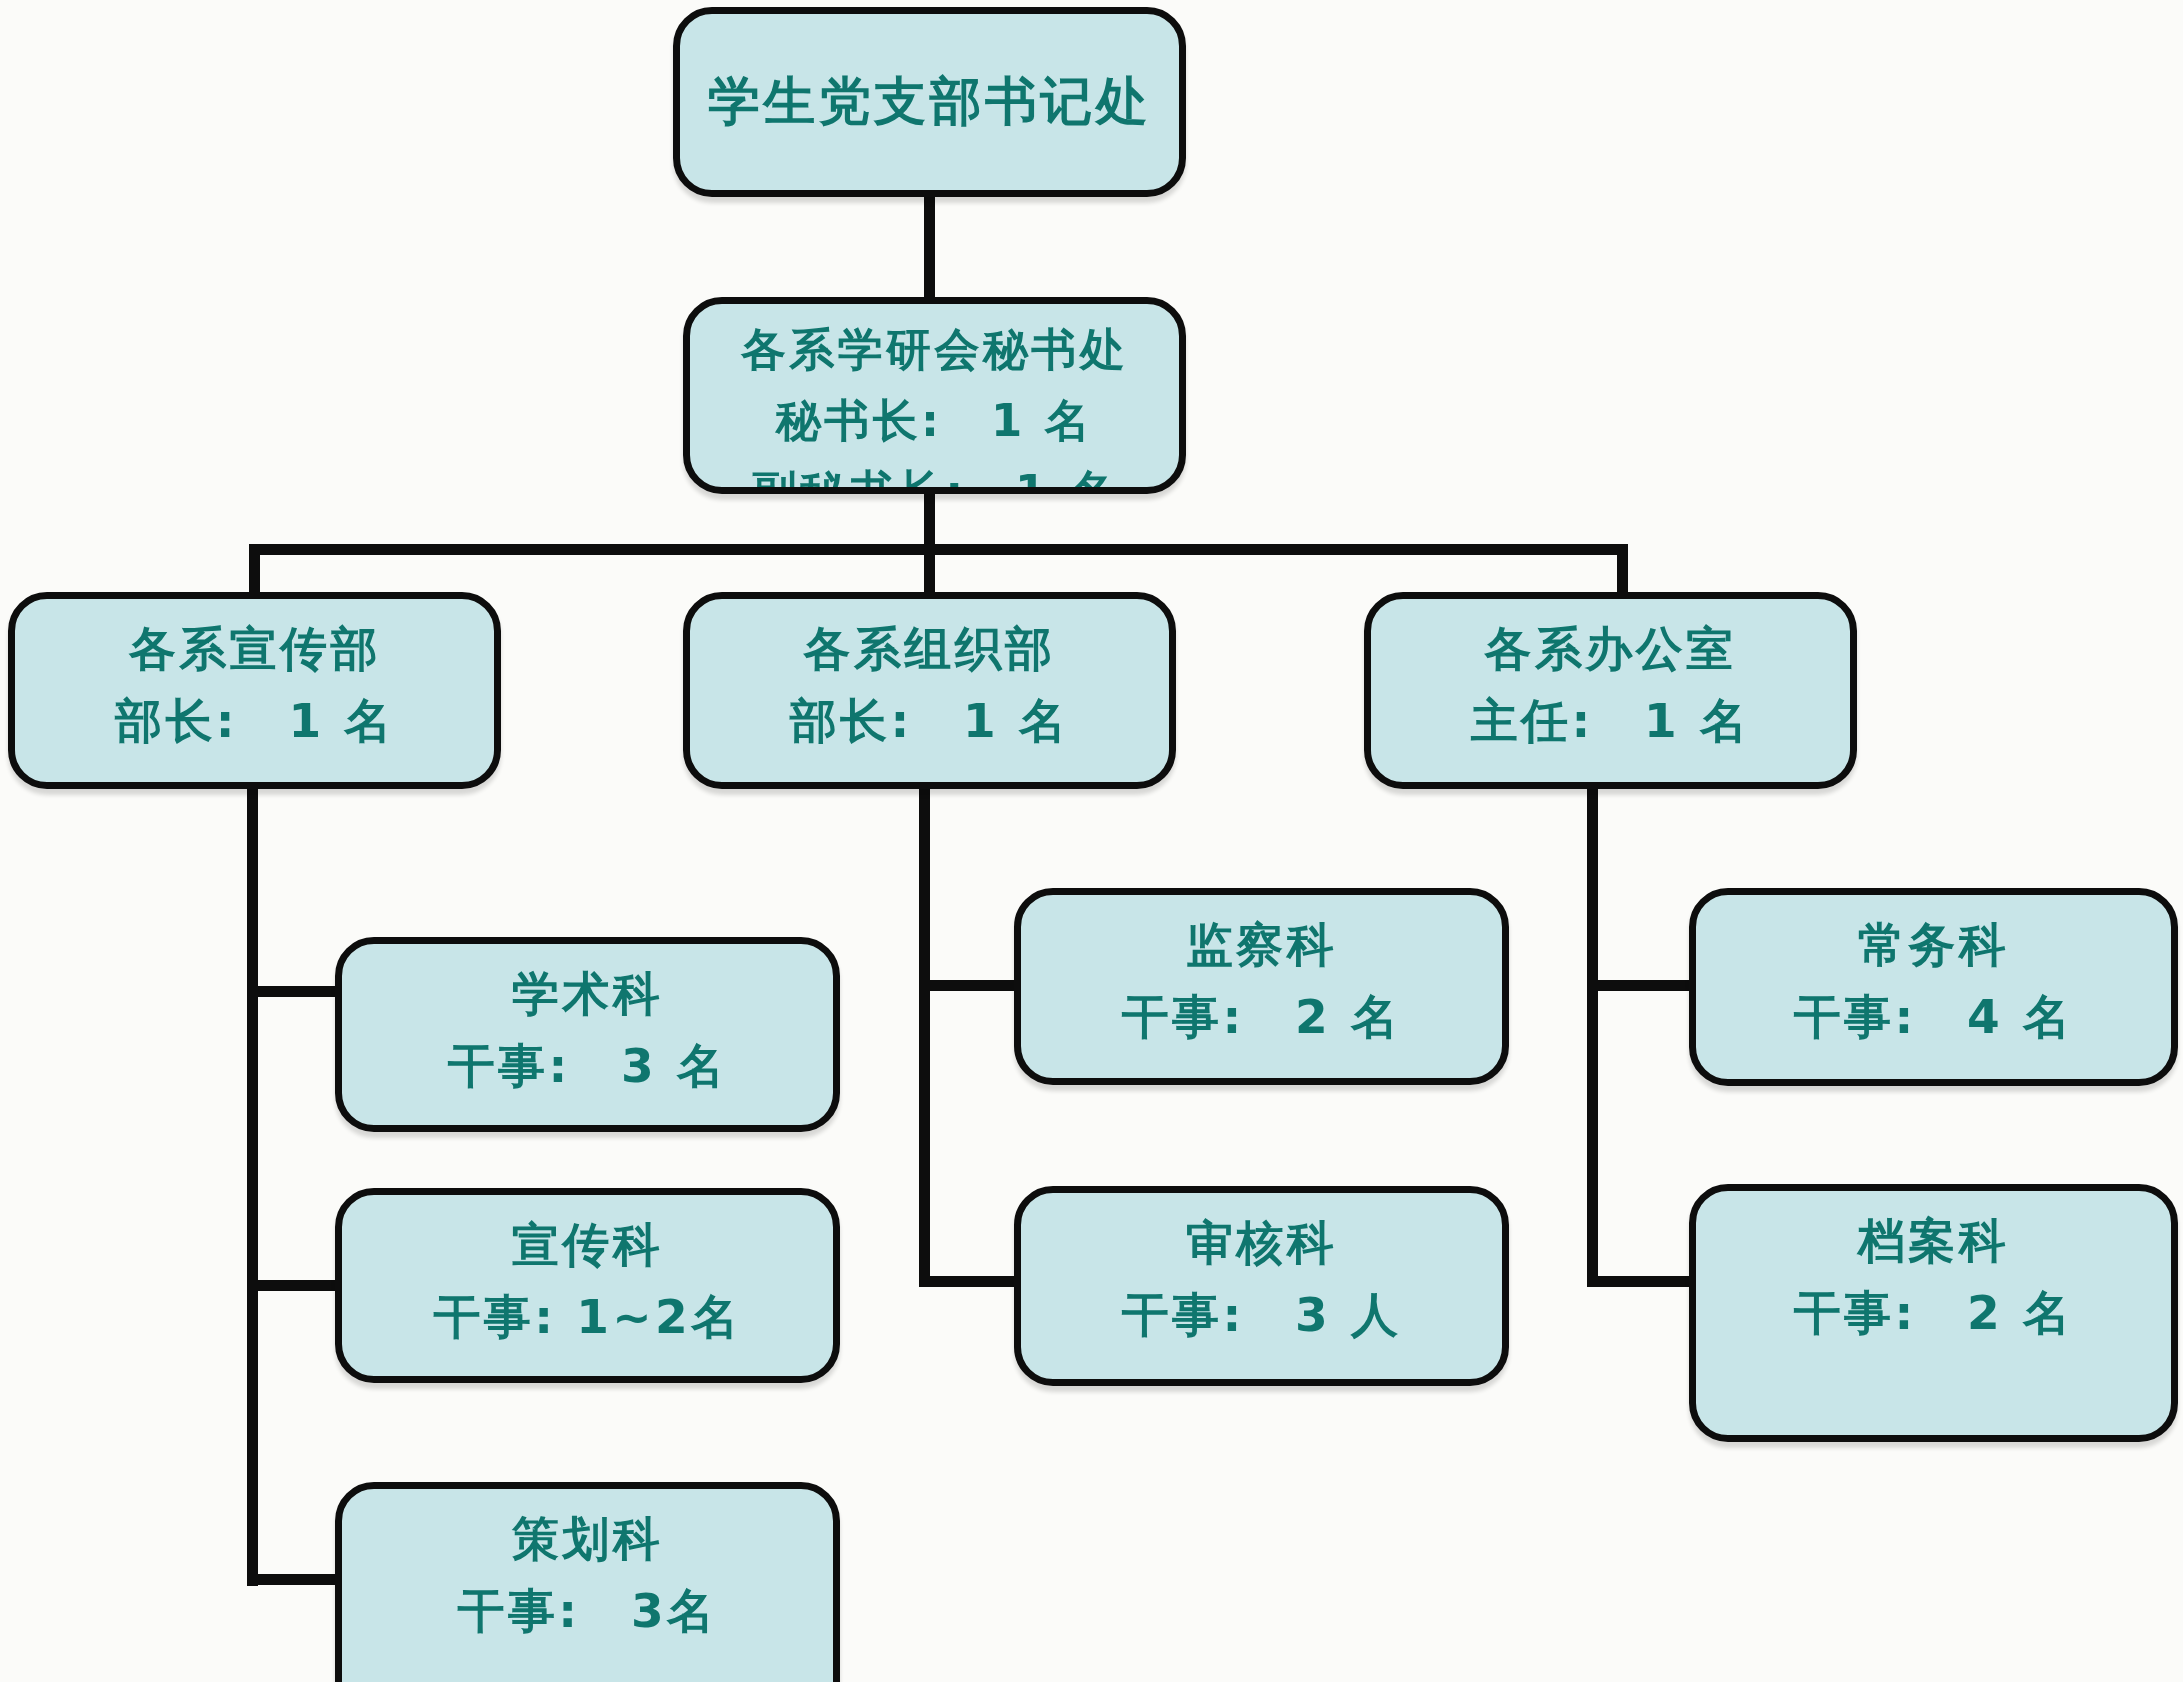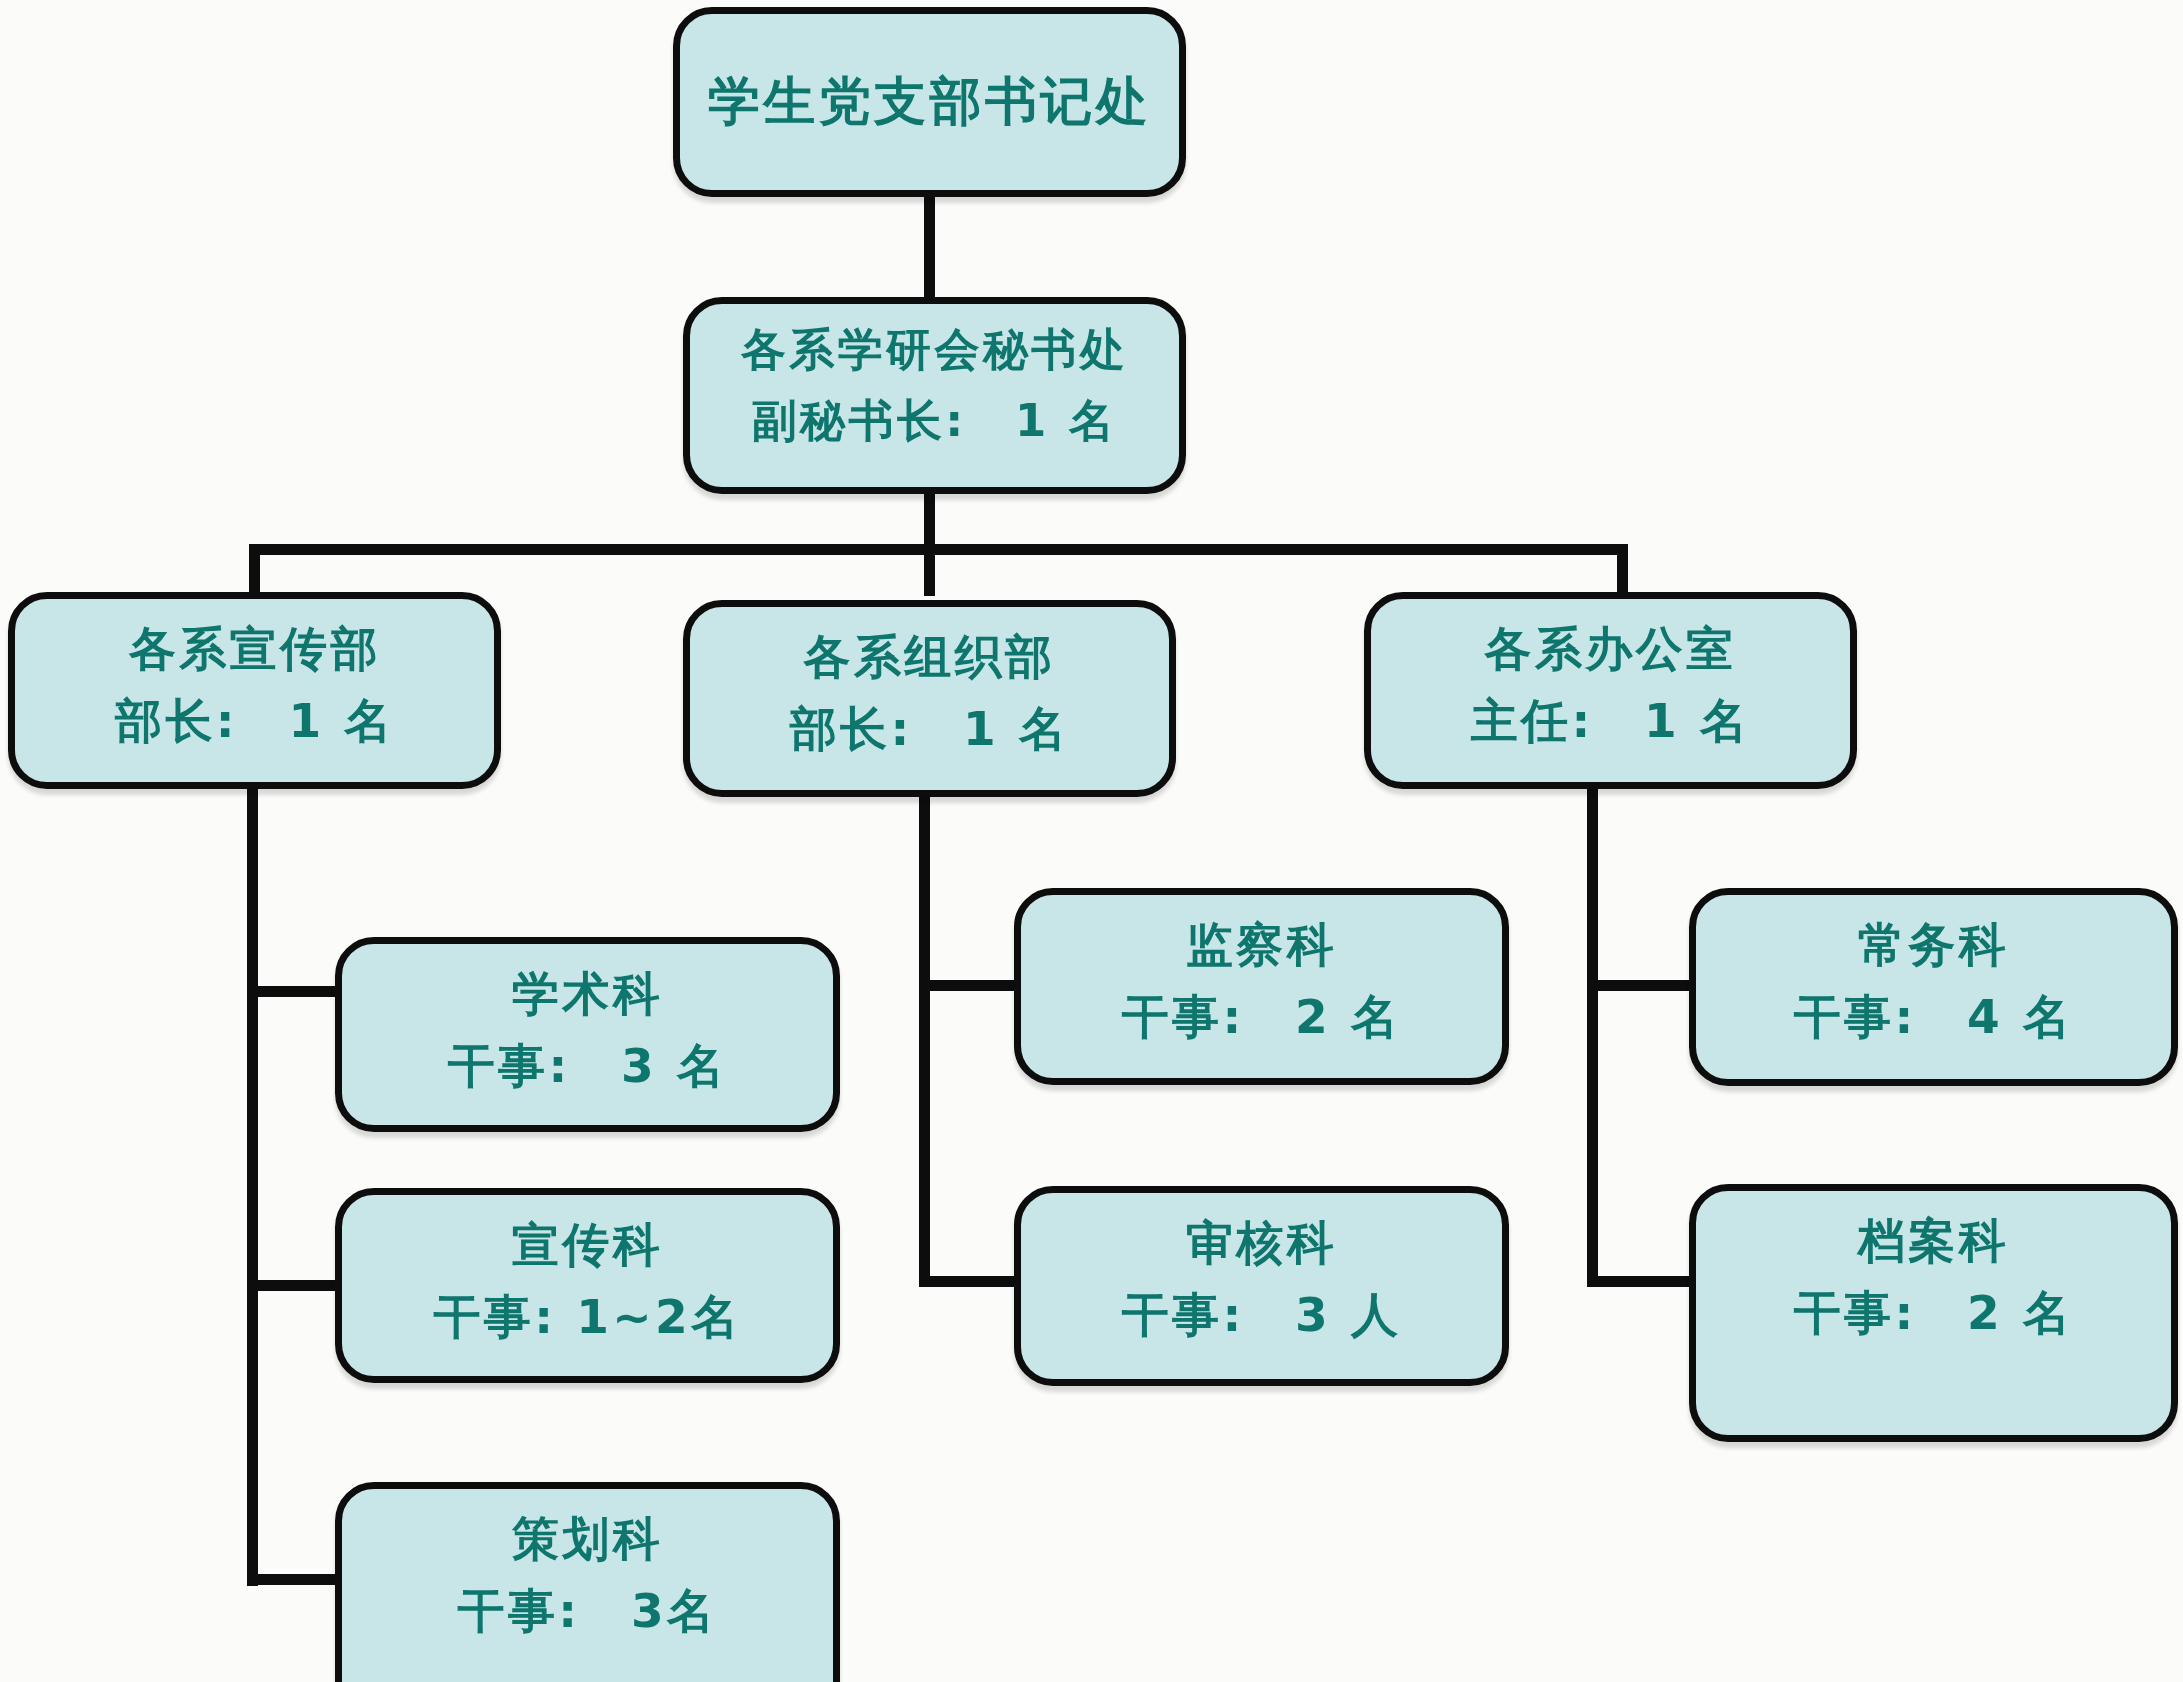--- a/index.html
+++ b/index.html
@@ -40,21 +40,21 @@
   }
   .node.center { display: flex; align-items: center; justify-content: center; }
   .node.center .ln { font-size: 52px; line-height: 59px; }
   .node.pad { padding-top: 13.5px; }
 
   
   #n-root        { left: 673px;  top: 6.7px;    width: 513px; height: 190px; }
   #n-sec         { left: 683px;  top: 297px;  width: 503px; height: 197px; padding-top: 10px; }
   #n-sec .ln     { line-height: 71px; font-size: 45px; }
   #n-promo       { left: 8.4px;   top: 592px;  width: 493px; height: 197px; }
-  #n-org         { left: 683px;  top: 592px;  width: 493px; height: 197px; margin-top: 8px; }
+  #n-org         { left: 683px;  top: 592px;  width: 493px; height: 197px; }
   #n-office      { left: 1364px; top: 592px;  width: 493px; height: 197px; }
   #n-academic    { left: 335px;  top: 893px; width: 505px; height: 195px; margin-top: 44px; }
   #n-pubsec      { left: 335px;  top: 1188px; width: 505px; height: 195px; }
   #n-planning    { left: 335px;  top: 1482px; width: 505px; height: 251px; }
   #n-supervision { left: 1014px; top: 888px; width: 495px; height: 197px; }
   #n-review      { left: 1014px; top: 1186px; width: 495px; height: 200px; }
   #n-routine     { left: 1689px; top: 888px; width: 489px; height: 198px; }
   #n-archives    { left: 1689px; top: 1184px; width: 489px; height: 258px; }
 
   
@@ -96,20 +96,21 @@
   <div class="cn" id="c-tr"></div>
   <div class="cn" id="c-sr1"></div>
   <div class="cn" id="c-sr2"></div>
 
   <div class="node center" id="n-root">
     <div class="ln">学生党支部书记处</div>
   </div>
 
   <div class="node" id="n-sec">
     <div class="ln">各系学研会秘书处</div>
+    <div class="ln">秘书长:　1 名</div>
     <div class="ln">副秘书长:　1 名</div>
   </div>
 
   <div class="node pad" id="n-promo">
     <div class="ln">各系宣传部</div>
     <div class="ln">部长:　1 名</div>
   </div>
   <div class="node pad" id="n-org">
     <div class="ln">各系组织部</div>
     <div class="ln">部长:　1 名</div>

